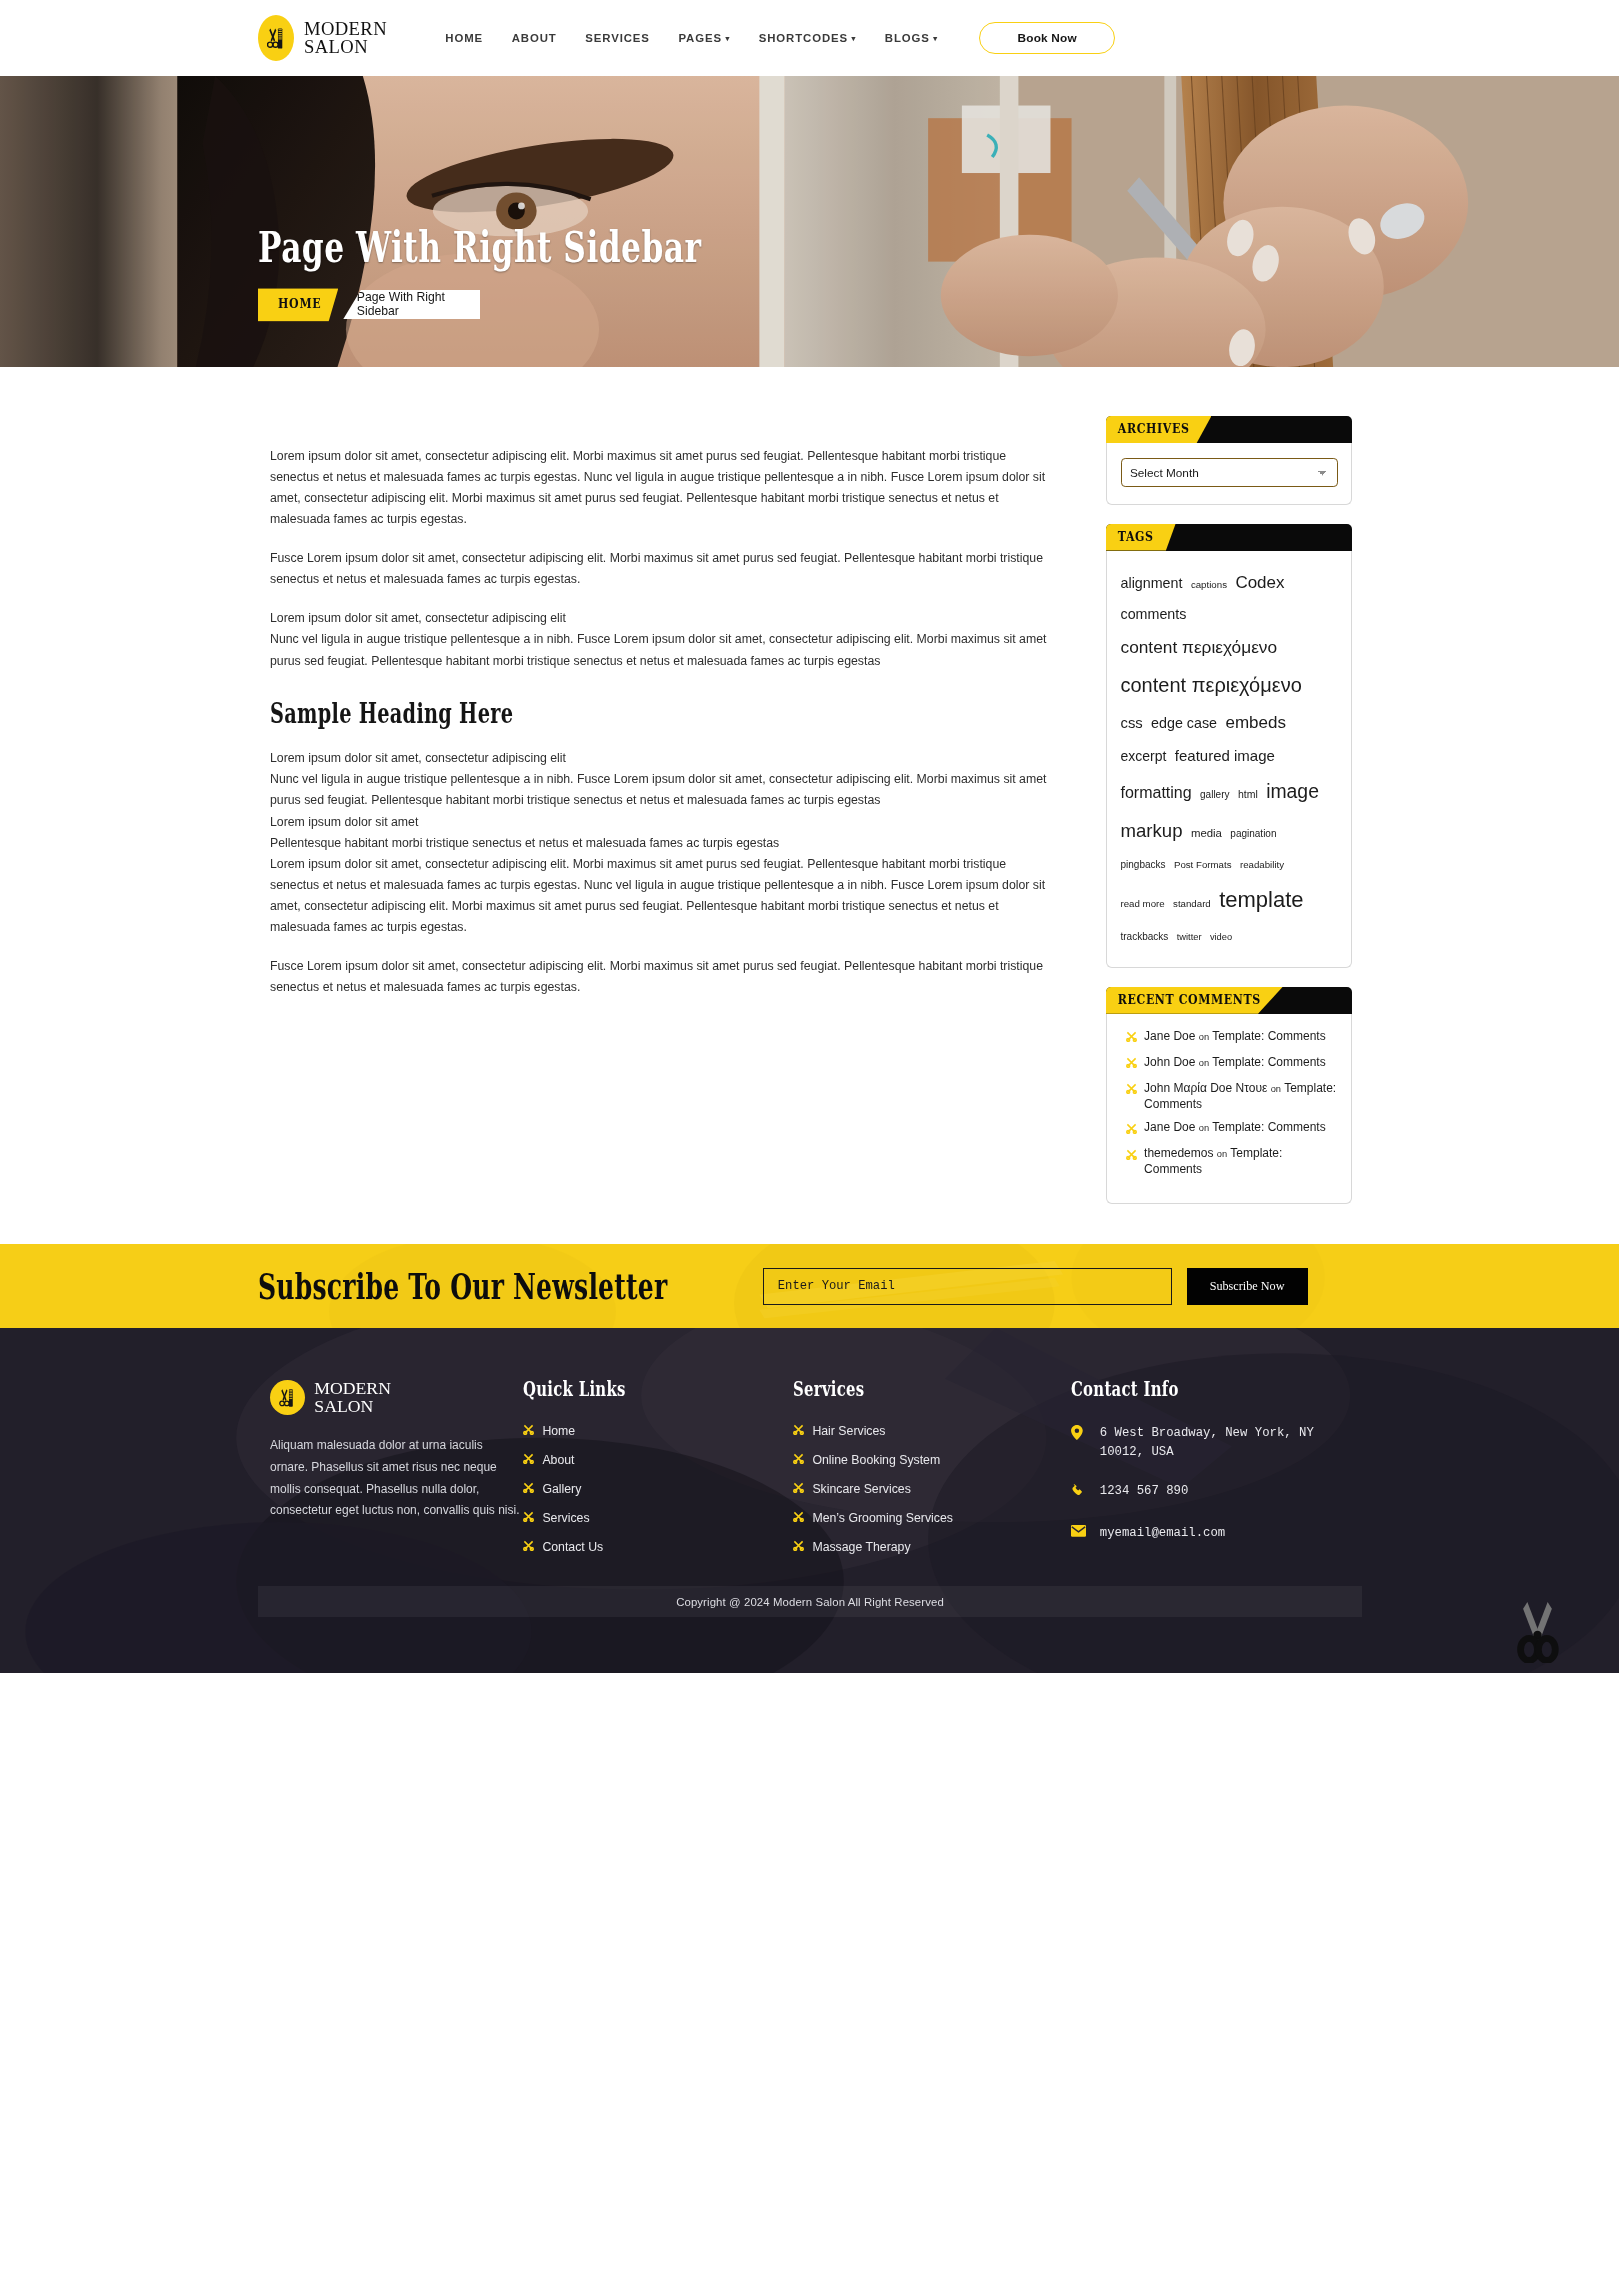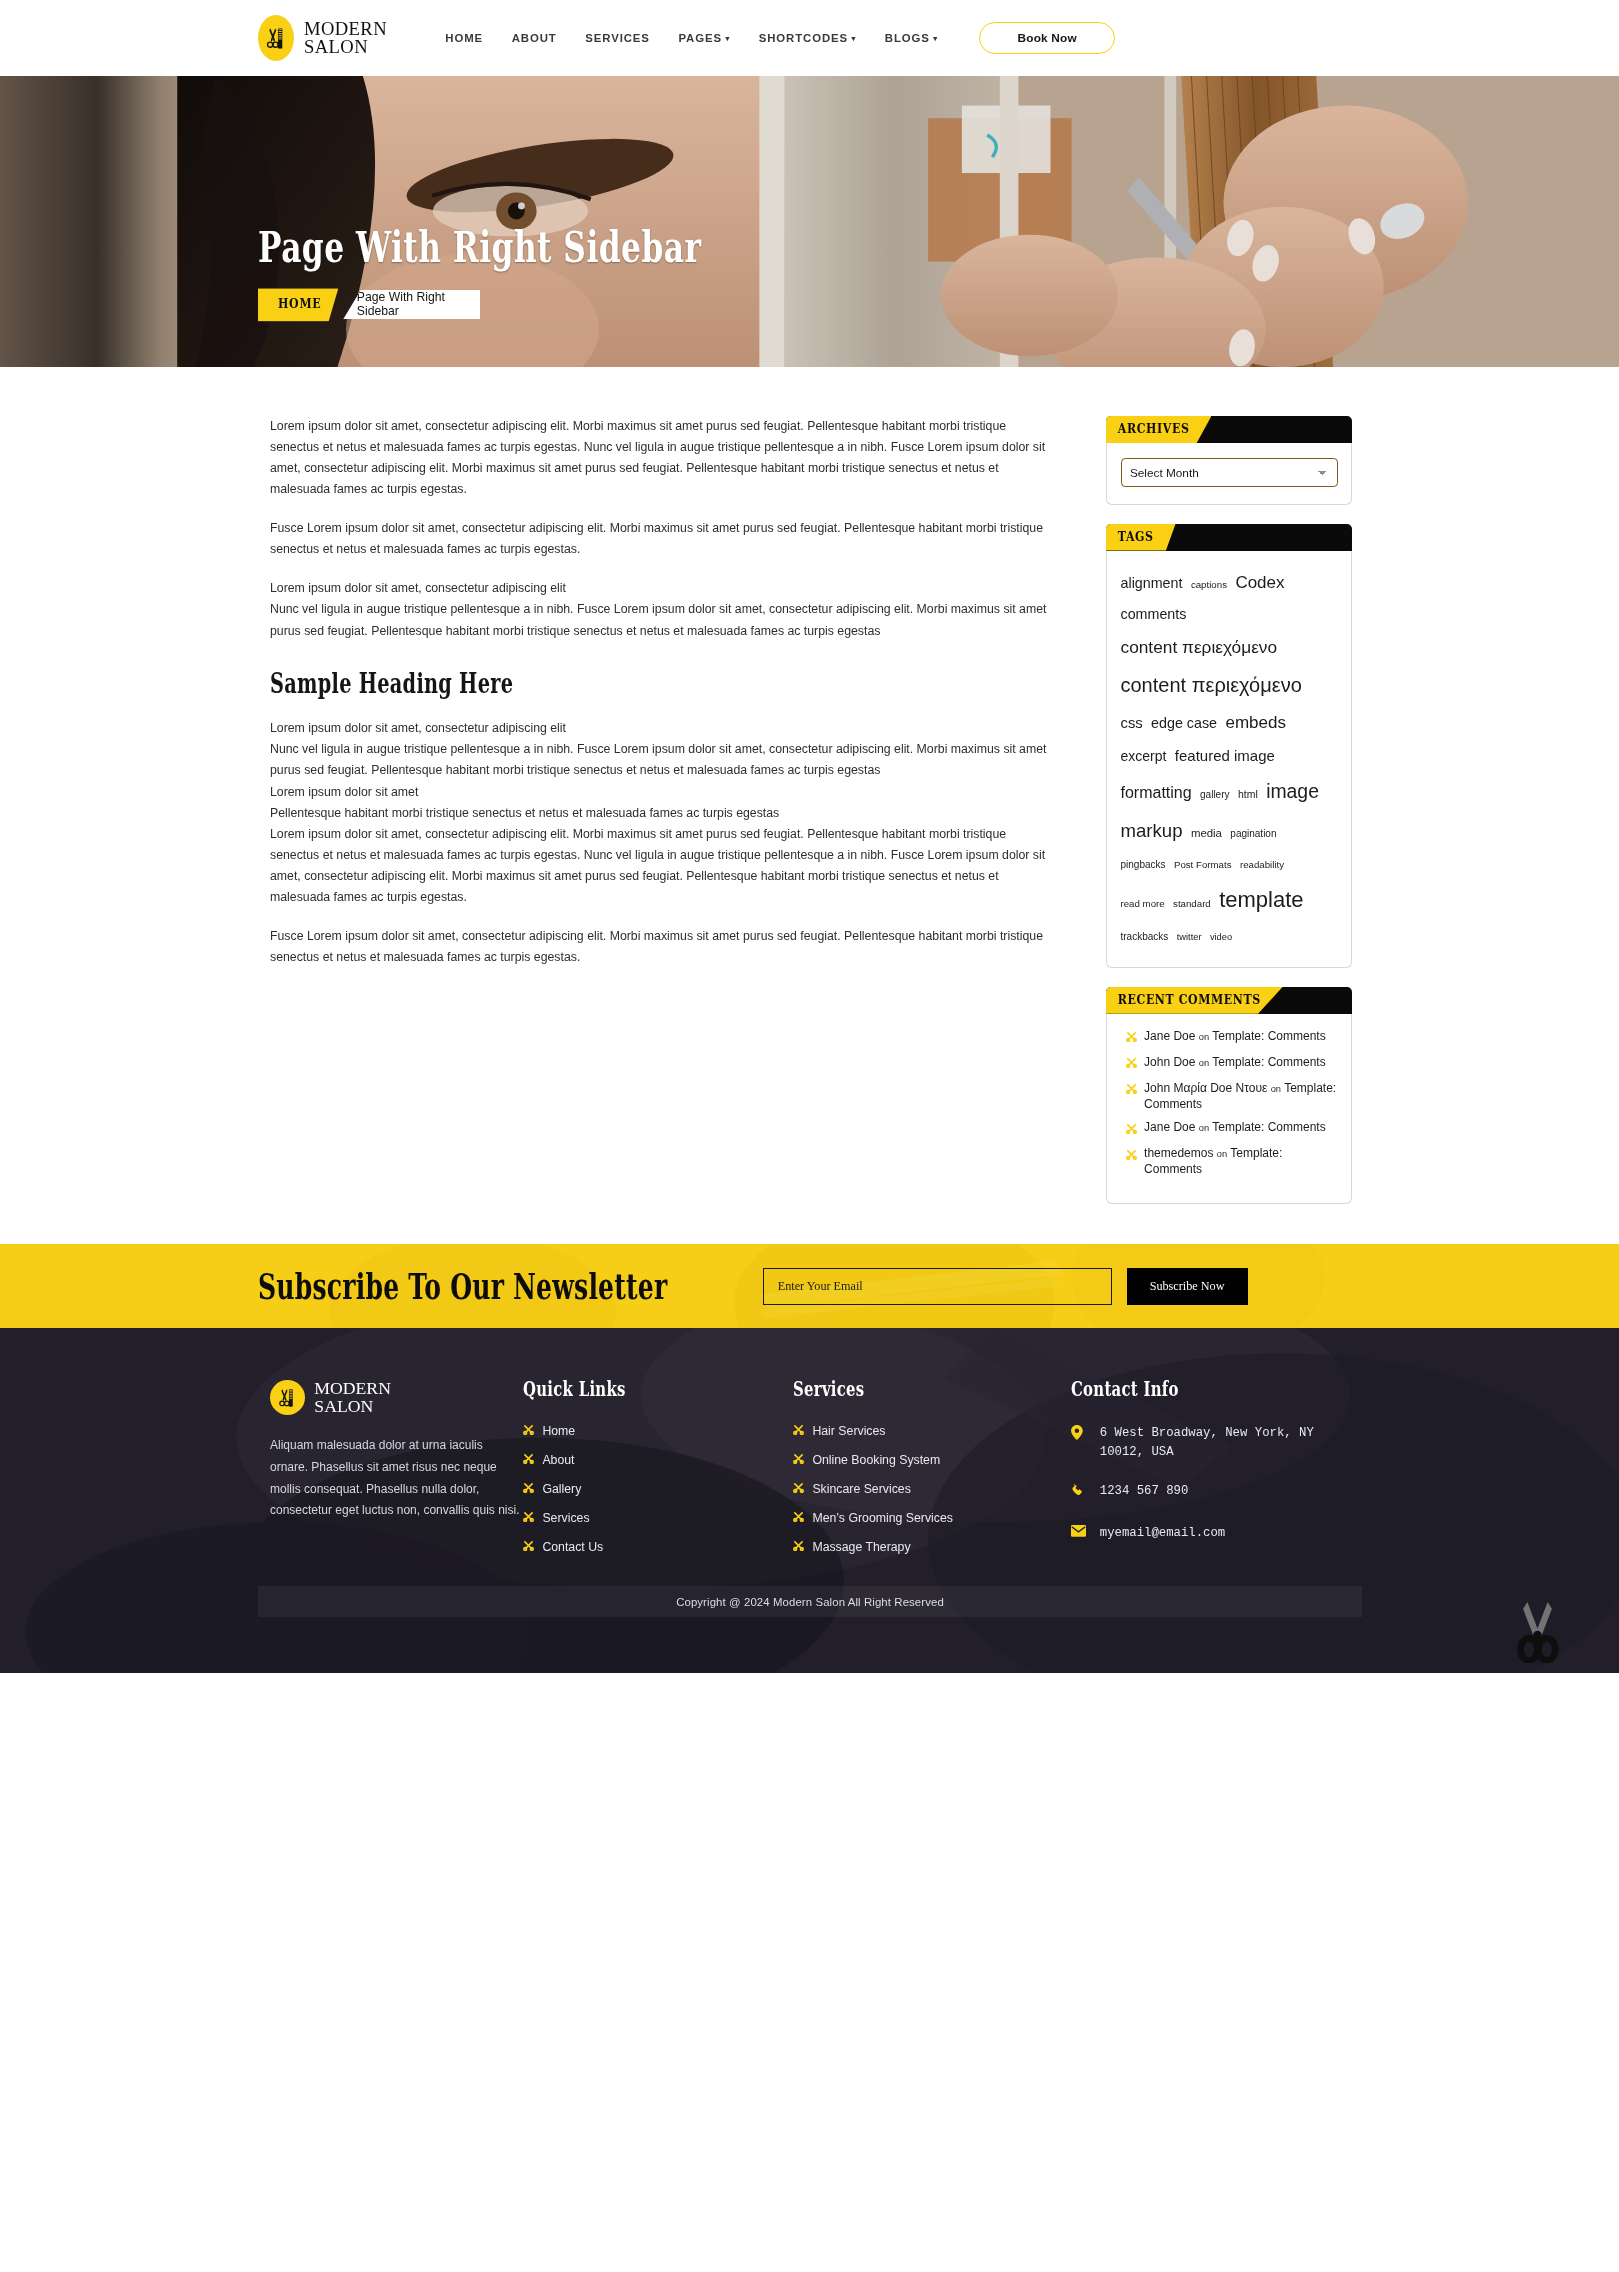--- a/index.html
+++ b/index.html
@@ -129,21 +129,21 @@
   }
 
   
   .page-main {
     display: flex;
     padding: 49px 258px 0 270px;
     gap: 39px;
     background: #fff;
     min-height: 877px;
   }
-  .content-col { width: 797px; padding-right: 11.8px; }
+  .content-col { width: 797px; padding-right: 11.8px; margin-top: 30px; }
   .content-col p, .content-col .ln {
     font-size: 12.3px;
     line-height: 1.72;
     color: #2e2e2e;
   }
   .content-col p { margin-bottom: 17.7px; }
   .content-col .blk { margin-bottom: 17.7px; }
   .content-heading {
     font-family: "DejaVu Serif", serif;
     font-weight: 700;
@@ -261,28 +261,28 @@
     font-weight: 700;
     font-size: 27px;
     color: #0d0d0d;
     transform: scaleY(1.28) scaleX(.93);
     transform-origin: left center;
     letter-spacing: 0.2px;
     white-space: nowrap;
   }
   .news-form { display: flex; margin-left: 65px; }
   .news-input {
-    width: 349px;
+    width: 409px;
     height: 37px;
     border: 1.7px solid #1a1a1a;
     background: transparent;
     padding: 0 13.5px;
     font-size: 12.2px;
     color: #1a1a1a;
-    font-family: Liberation Serif, serif;
+    font-family: Liberation Mono, monospace;
     outline: none;
   }
   .news-input::placeholder { color: #1a1a1a; opacity: 1; }
   .news-btn {
     margin-left: 14.3px;
     width: 121px;
     height: 37px;
     background: #020202;
     color: #fff;
     border: none;

